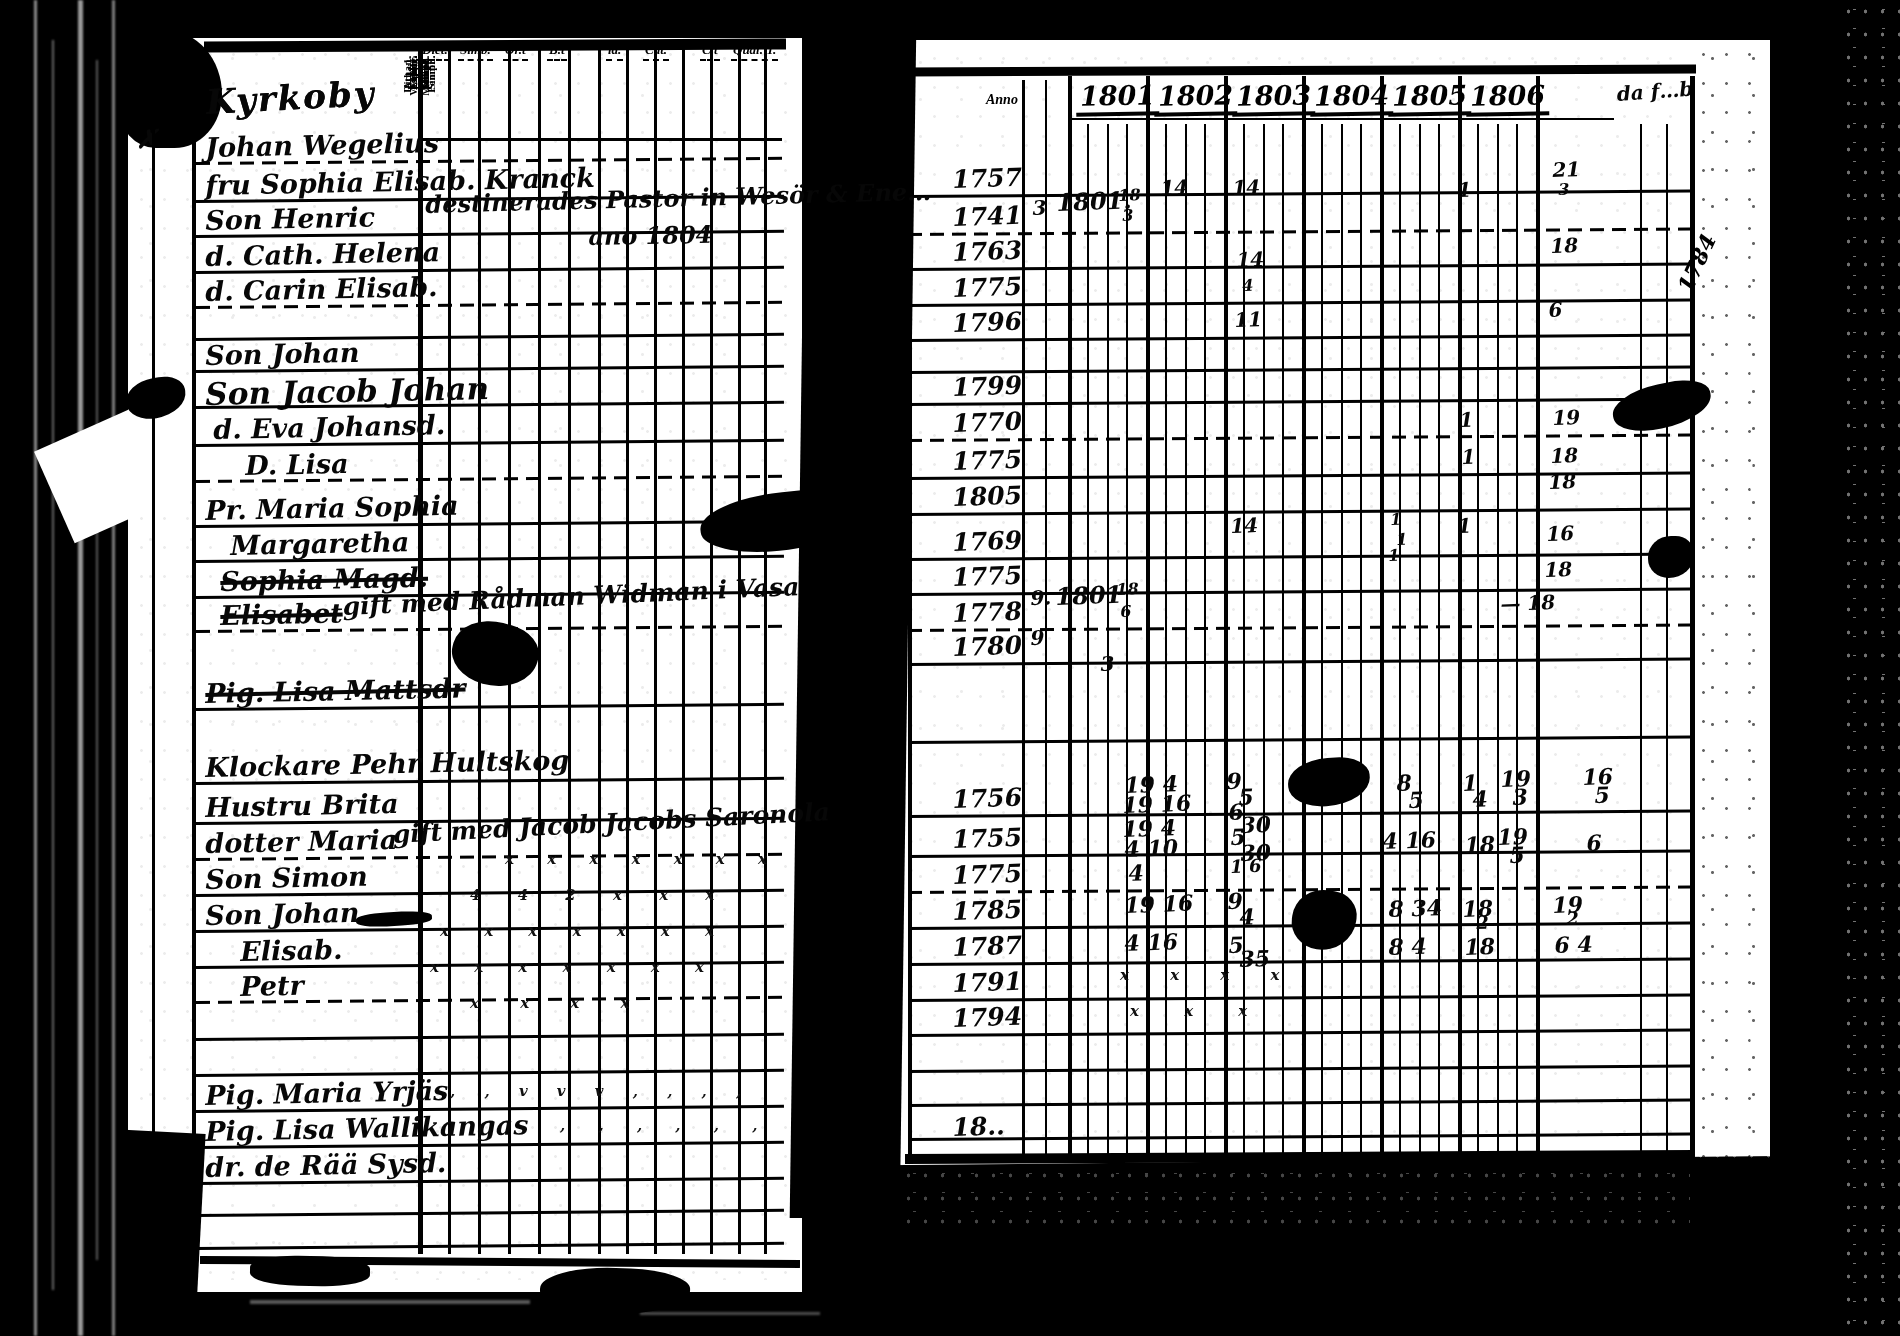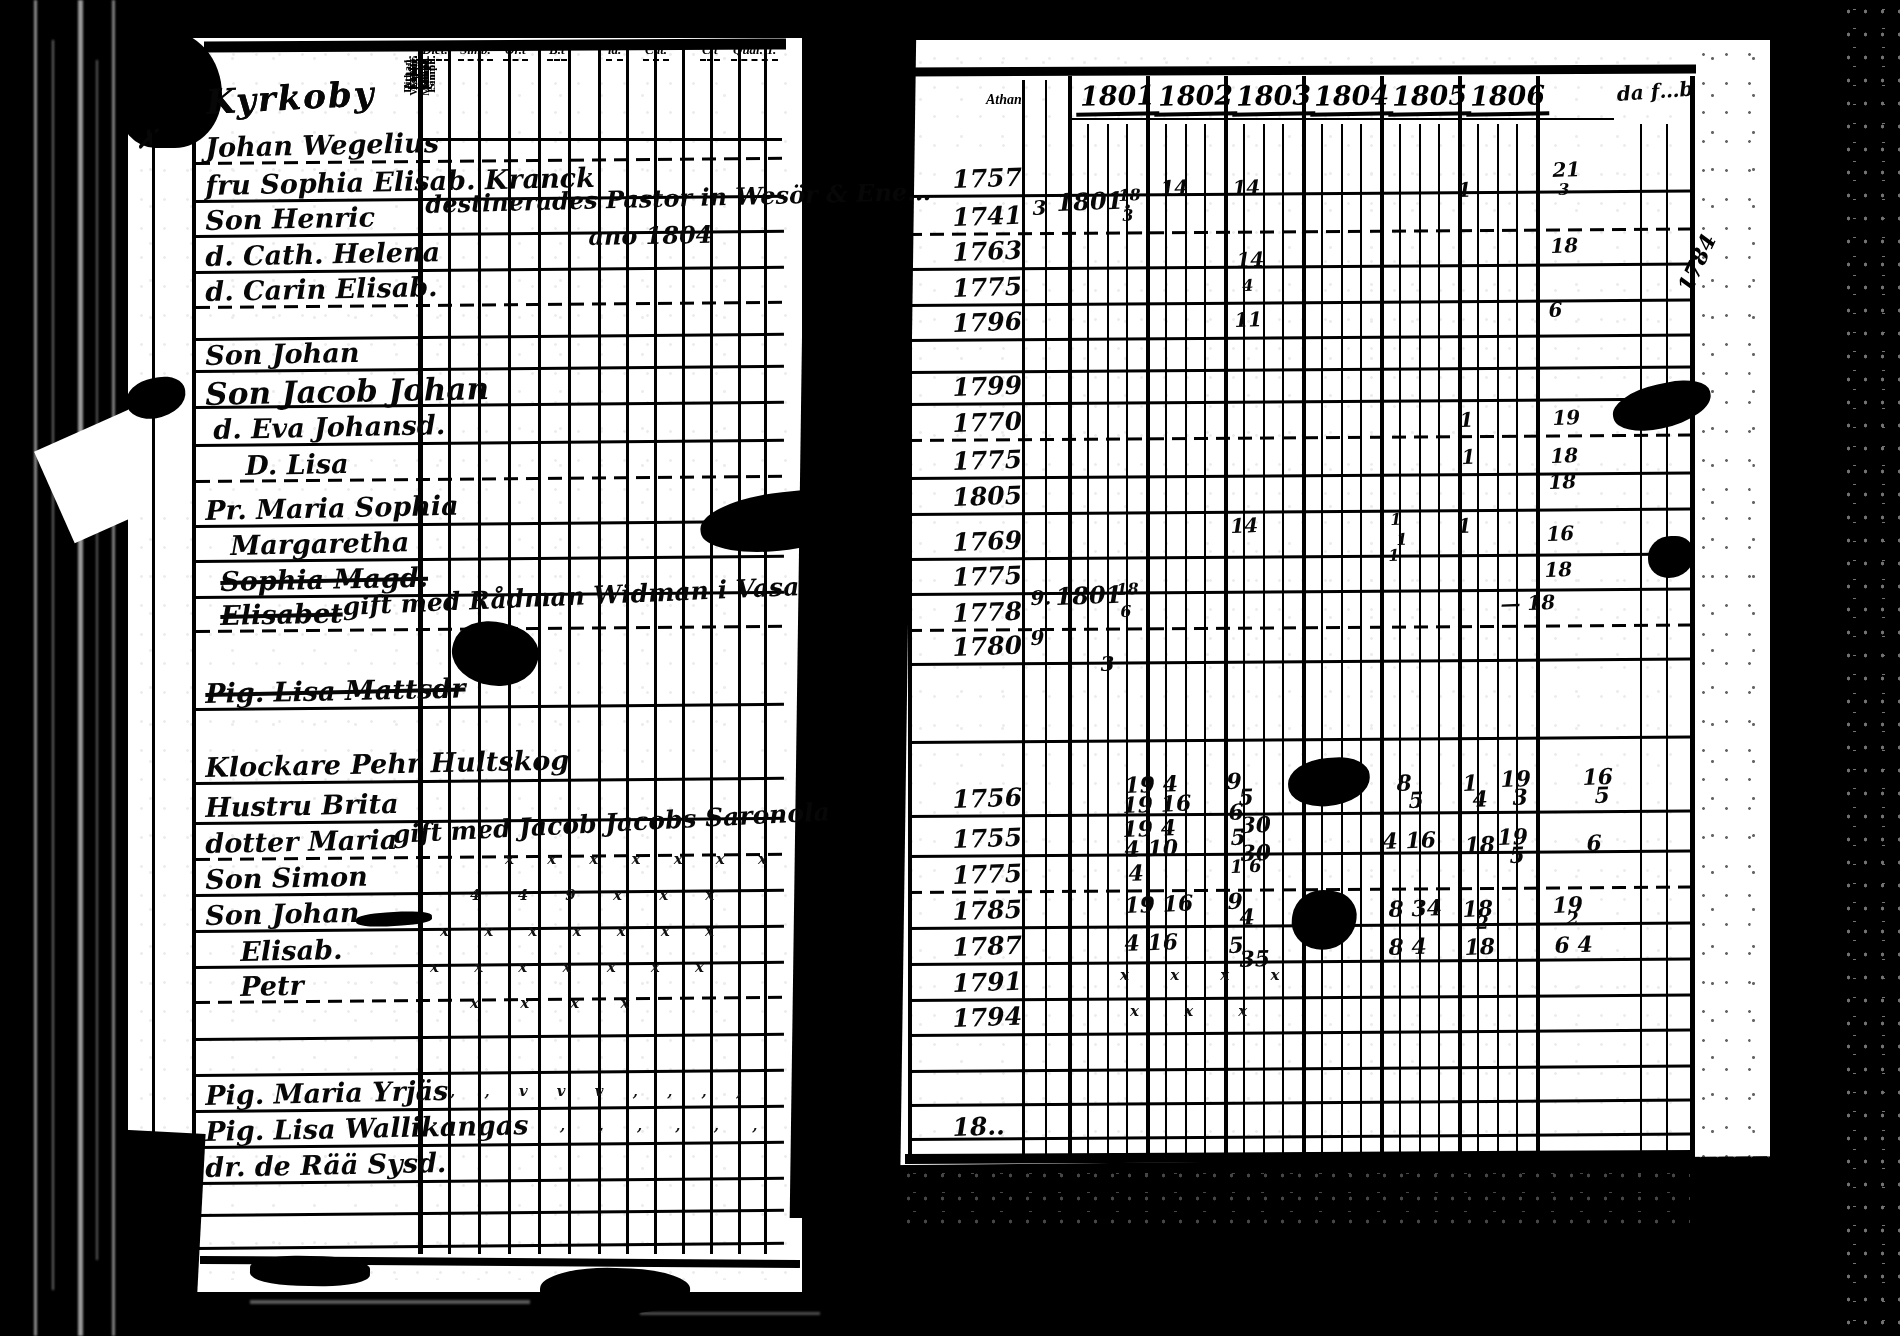--- a/index.html
+++ b/index.html
@@ -124,21 +124,21 @@
   <div class="blob b8"></div>
   <div class="blob b9"></div>
   <div class="blob b10"></div>
   <div class="blob b11"></div>
   <div class="blob b12"></div>
   <div class="blob b13"></div>
   <div class="blob b14"></div>
 
   <div class="hw name place" style="left:205px;top:82px;">Kyrkoby</div>
   <div class="hw" style="left:136px;top:124px;font-size:26px;">✗</div>
-  <div class="annolab" style="left:986px;top:92px;">Athan</div>
+  <div class="annolab" style="left:986px;top:92px;">Anno</div>
   <div class="hw" style="left:1616px;top:82px;font-size:20px;transform:rotate(-4deg);">da f…b</div>
 
   <div class="lp-headbox" id="lp-headbox">
       <div class="cell">
         <span class="rotlab">Explic.
 Simpl.</span>
       </div>
       <div class="cell">
         <span class="rotlab">Athan.
 Explic.
@@ -349,21 +349,21 @@
       <div class="hl" style="left: 196px; top: 1247px; width: 588px; height: 3px; transform: rotate(-0.5deg); transform-origin: left center;"></div>
       <div class="hl" style="left: 908px; top: 371px; width: 782px; height: 3px; transform: rotate(-0.4deg); transform-origin: left center;"></div>
       <div class="hl" style="left: 908px; top: 1070px; width: 782px; height: 3px; transform: rotate(-0.4deg); transform-origin: left center;"></div>
       <div class="hl" style="left: 908px; top: 1104px; width: 782px; height: 3px; transform: rotate(-0.4deg); transform-origin: left center;"></div>
       <div class="hl" style="left: 908px; top: 1138px; width: 782px; height: 3px; transform: rotate(-0.4deg); transform-origin: left center;"></div>
       <div class="hw anno" style="left: 425px; top: 190px; font-size: 24px; transform: rotate(-1.5deg);">destinerades Pastor in Wesör &amp; Ene…</div>
       <div class="hw anno" style="left: 588px; top: 222px; font-size: 24px; transform: rotate(-1deg);">ano 1804</div>
       <div class="hw anno" style="left: 342px; top: 592px; font-size: 25px; transform: rotate(-2.5deg);">gift med Rådman Widman i Vasa</div>
       <div class="hw anno" style="left: 392px; top: 820px; font-size: 25px; transform: rotate(-3deg);">gift med Jacob Jacobs Saronola</div>
       <div class="checks" style="left: 505px; top: 850px; letter-spacing: 14px;">x  x x   x  x    x   x</div>
-      <div class="checks" style="left: 470px; top: 886px; letter-spacing: 16px;">4  4 9   x  x    x</div>
+      <div class="checks" style="left: 470px; top: 886px; letter-spacing: 16px;">4  4 2   x  x    x</div>
       <div class="checks" style="left: 440px; top: 922px; letter-spacing: 15px;">x x  x   x x   x  x</div>
       <div class="checks" style="left: 430px; top: 958px; letter-spacing: 15px;">x  x x x   x   x x</div>
       <div class="checks" style="left: 470px; top: 994px; letter-spacing: 18px;">x x   x  x</div>
       <div class="checks" style="left: 450px; top: 1082px; letter-spacing: 12px;">, ,  v v v   , ,   , ,</div>
       <div class="checks" style="left: 560px; top: 1116px; letter-spacing: 14px;">, ,   , ,    , ,</div>
       <div class="checks" style="left: 1120px; top: 966px; letter-spacing: 18px;">x  x   x x</div>
       <div class="checks" style="left: 1130px; top: 1002px; letter-spacing: 20px;">x x    x</div>
       <div class="hw mark" style="left: 1032px; top: 196px; font-size: 20px;">3</div>
       <div class="hw mark" style="left: 1056px; top: 188px; font-size: 24px;">1801.</div>
       <div class="hw mark" style="left: 1118px; top: 186px; font-size: 16px;">18</div>

